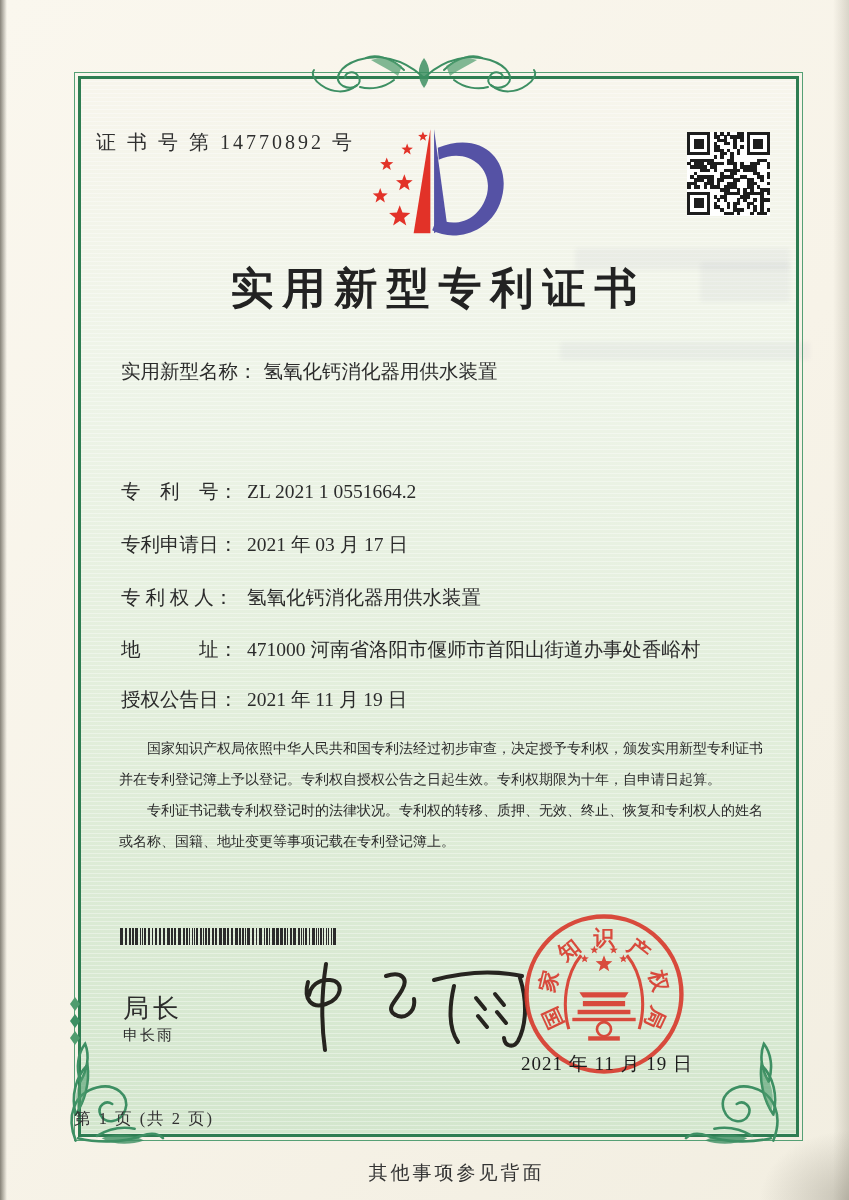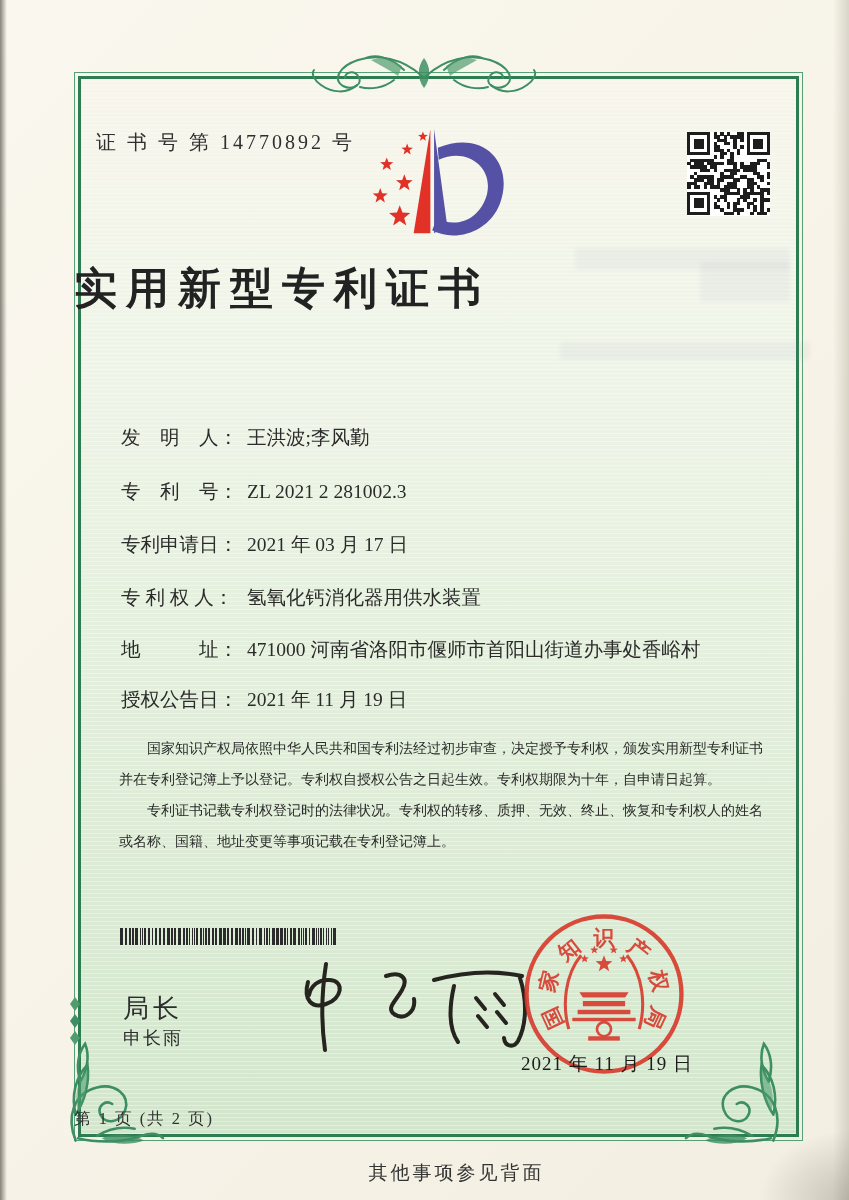--- a/index.html
+++ b/index.html
@@ -16,32 +16,32 @@
                background:radial-gradient(ellipse at 100% 100%,rgba(130,126,112,.4),rgba(130,126,112,0) 70%);}
   
   .frame{position:absolute;left:74px;top:72px;width:729px;height:1069px;
          border:1.6px solid #55a075;box-sizing:border-box;}
   .frame-inner{position:absolute;inset:3px;border:3px solid #2e7d52;box-sizing:border-box;
          background:
            repeating-linear-gradient(0deg,rgba(255,255,255,.35) 0 1px,rgba(0,0,0,0) 1px 4px),
            linear-gradient(180deg,#f7f5ec 0%,#eef4e8 28%,#e2eedb 60%,#d3e6cd 100%);}
   
   .cert-no{position:absolute;left:96px;top:129px;font-size:20px;letter-spacing:3px;color:#2f2f2f;}
-  .title{position:absolute;left:74px;width:729px;top:260px;text-align:left;
+  .title{position:absolute;left:74px;width:729px;top:260px;text-align:center;
          font-size:43px;font-weight:bold;letter-spacing:9px;color:#222;}
   .row{position:absolute;left:121px;width:660px;font-size:19.5px;color:#2b2b2b;white-space:nowrap;}
   .row .lbl{display:inline-block;min-width:120px;}
   .row .val{margin-left:6px;}
   .grant{position:absolute;left:334px;top:0;}
   .paras{position:absolute;left:119px;top:720px;width:644px;font-size:14px;line-height:31px;
          color:#2b2b2b;text-align:justify;margin-top:13px;}
   .paras p{margin:0;text-indent:2em;}
   .barcode{position:absolute;left:120px;top:928px;width:216px;height:17px;}
   .signer-title{position:absolute;left:123px;top:991px;font-size:26px;color:#2d2d2d;letter-spacing:4px;}
-  .signer-name{position:absolute;left:123px;top:1026px;font-size:18px;color:#2d2d2d;letter-spacing:2px;}
+  .signer-name{position:absolute;left:123px;top:1026px;font-size:15px;color:#2d2d2d;letter-spacing:2px;}
   .signature{position:absolute;left:268px;top:948px;width:280px;height:115px;}
   .seal{position:absolute;left:516px;top:906px;width:176px;height:176px;opacity:.9;z-index:3;}
   .seal-date{position:absolute;left:521px;top:1051px;font-size:19px;color:#1c1c1c;z-index:4;letter-spacing:1px;}
   .page-ind{position:absolute;left:74px;width:729px;top:1108px;text-align:left;font-size:16.5px;color:#333;letter-spacing:2px;}
   .back-note{position:absolute;left:0;width:849px;top:1160px;text-align:center;font-size:19px;color:#333;letter-spacing:3px;margin-left:32px;}
   .logo{position:absolute;left:340px;top:118px;width:190px;height:130px;}
   .qr{position:absolute;left:687px;top:132px;width:83px;height:84px;}
   .flourish-top{position:absolute;left:294px;top:46px;width:260px;height:52px;}
   .flourish-bl{position:absolute;left:58px;top:1032px;width:125px;height:118px;}
   .flourish-br{position:absolute;left:666px;top:1032px;width:125px;height:118px;transform:scaleX(-1);}
@@ -353,25 +353,25 @@
       <rect x="59.76" y="0" width="23.24" height="23.24" fill="#1d1d1d"></rect>
       <rect x="63.08" y="3.32" width="16.599999999999998" height="16.599999999999998" fill="#fff"></rect>
       <rect x="66.39999999999999" y="6.64" width="9.959999999999999" height="9.959999999999999" fill="#1d1d1d"></rect>
       <rect x="0" y="59.76" width="23.24" height="23.24" fill="#1d1d1d"></rect>
       <rect x="3.32" y="63.08" width="16.599999999999998" height="16.599999999999998" fill="#fff"></rect>
       <rect x="6.64" y="66.39999999999999" width="9.959999999999999" height="9.959999999999999" fill="#1d1d1d"></rect>
     </svg>
 
   <div class="title">实用新型专利证书</div>
 
-  <div class="row" style="top:424px">
-    <span class="lbl">发　明　人：</span><span class="val">王洪波;李风勤</span>
+  <div class="row" style="top:358px">
+    <span class="lbl">实用新型名称：</span><span class="val">氢氧化钙消化器用供水装置</span>
   </div>
   <div class="row" style="top:478px">
-    <span class="lbl">专　利　号：</span><span class="val">ZL 2021 2 281002.3</span>
+    <span class="lbl">专　利　号：</span><span class="val">ZL 2021 1 0551664.2</span>
   </div>
   <div class="row" style="top:531px">
     <span class="lbl">专利申请日：</span><span class="val">2021 年 03 月 17 日</span>
   </div>
   <div class="row" style="top:584px">
     <span class="lbl">专 利 权 人：</span><span class="val">氢氧化钙消化器用供水装置</span>
   </div>
   <div class="row" style="top:636px">
     <span class="lbl">地　　　址：</span><span class="val">471000 河南省洛阳市偃师市首阳山街道办事处香峪村</span>
   </div>

